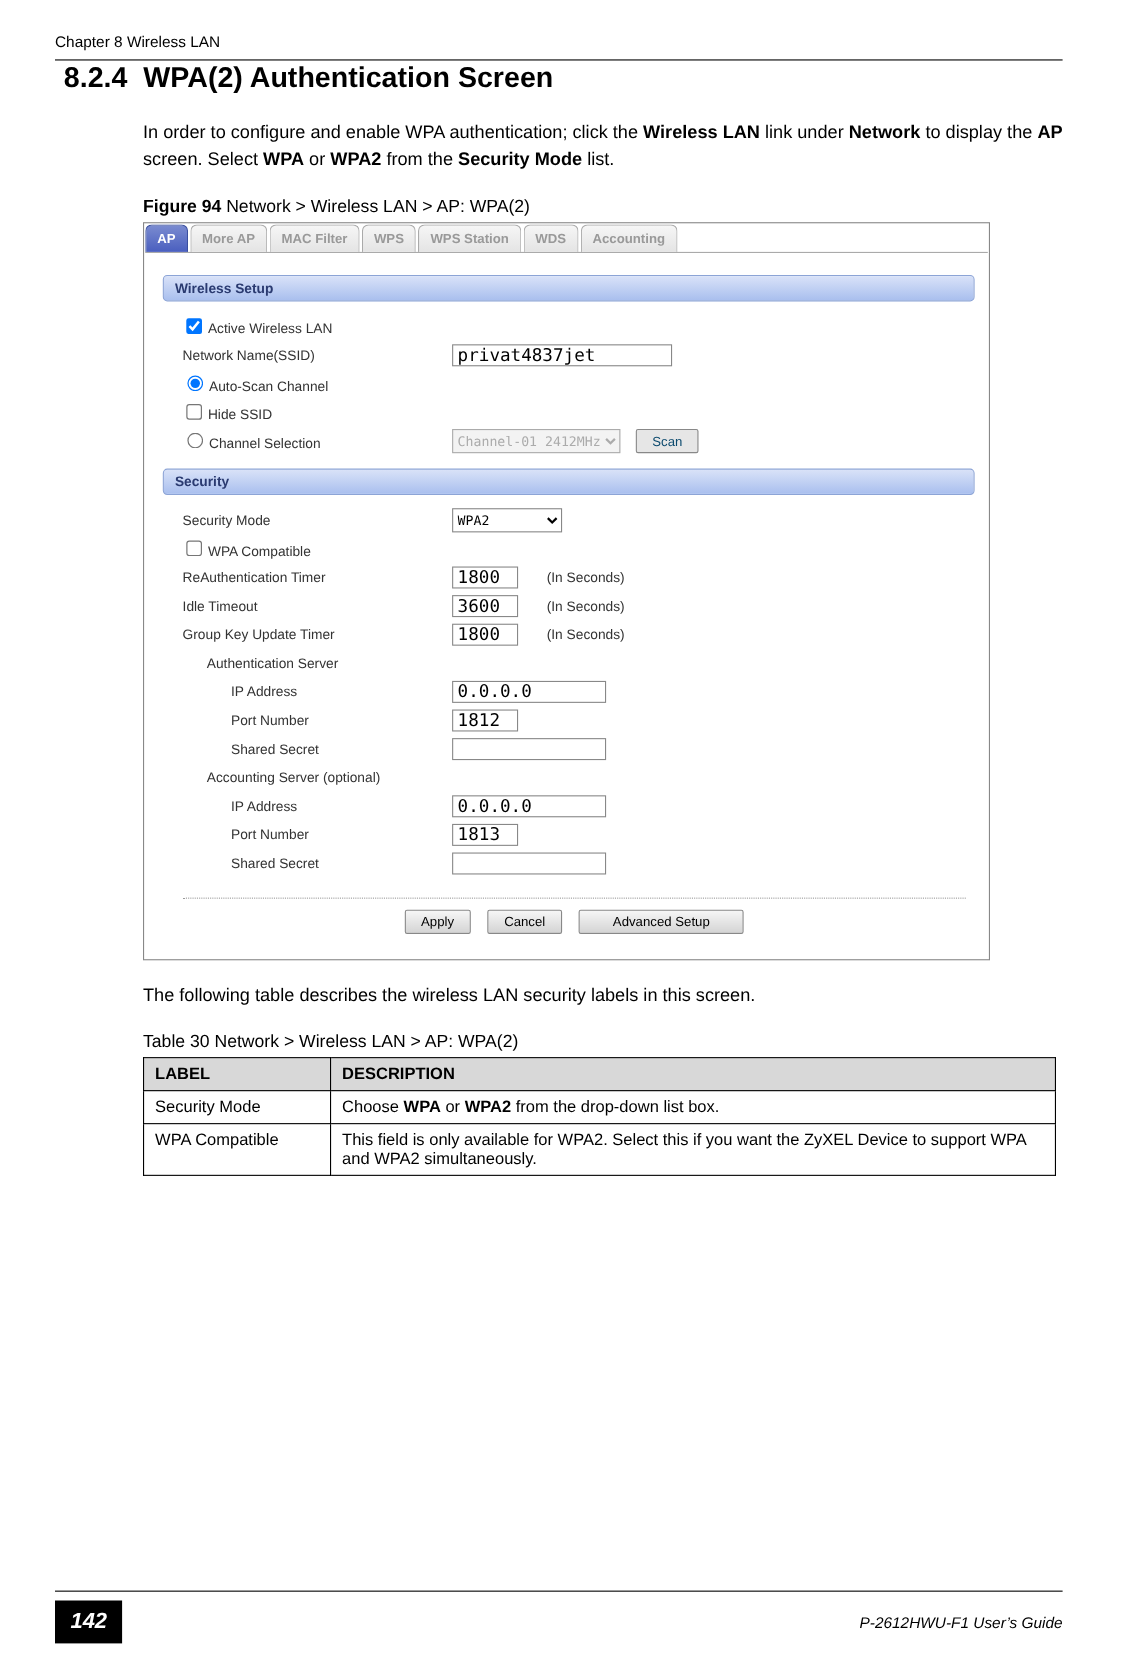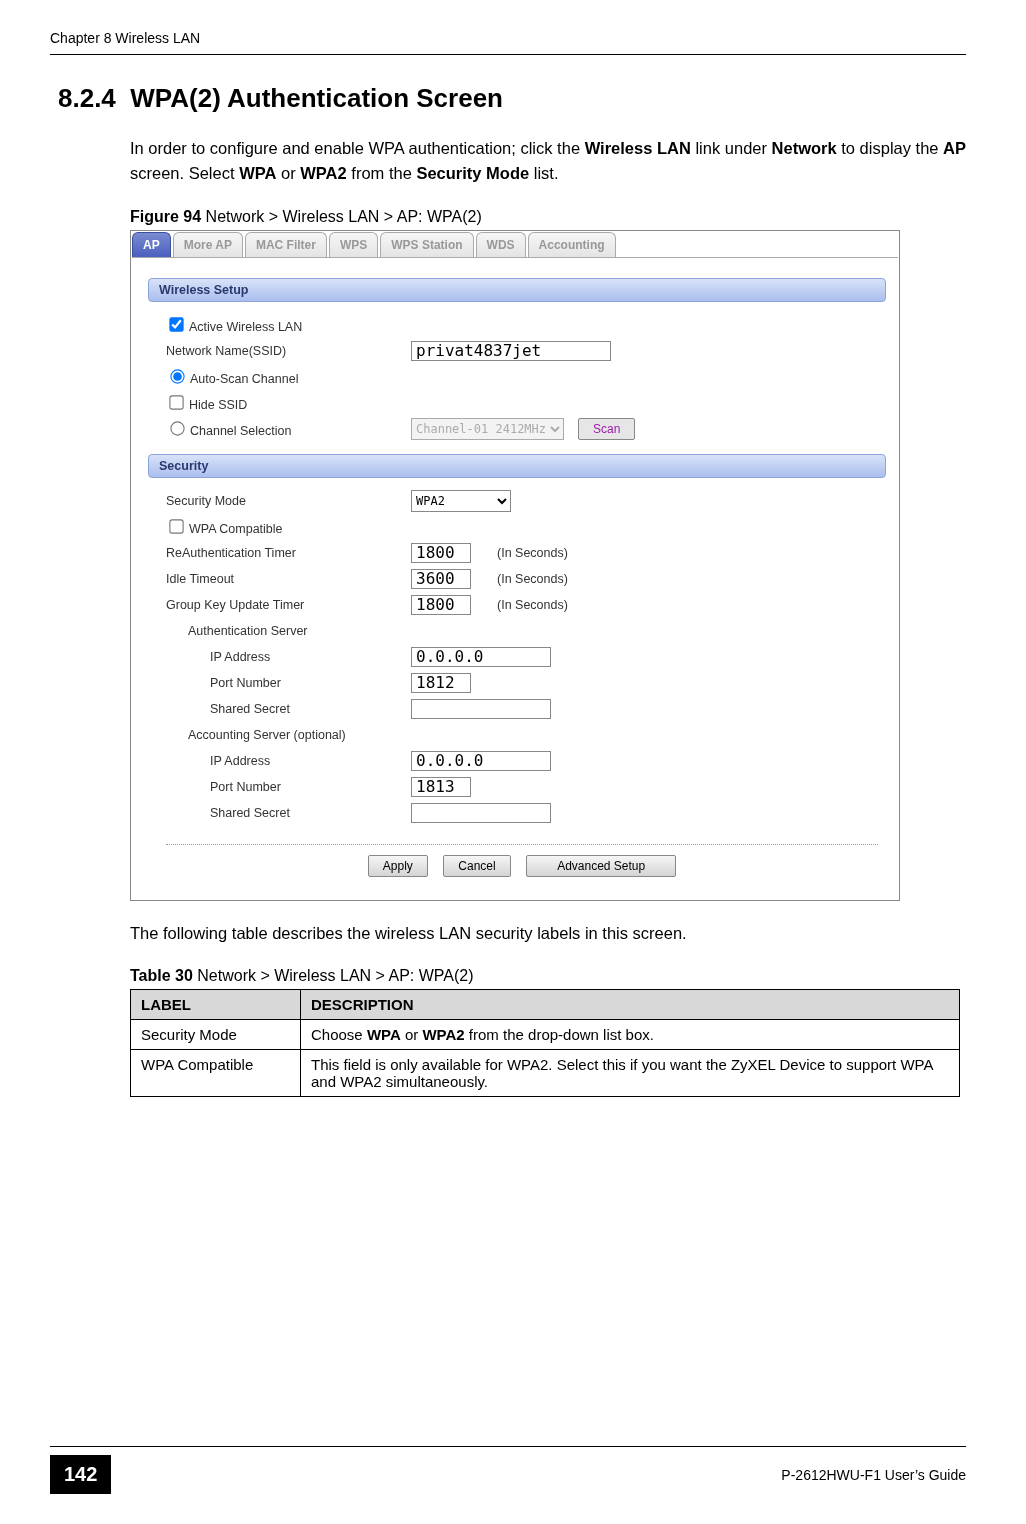--- a/index.html
+++ b/index.html
@@ -12,21 +12,20 @@
   }
   .page {
     padding: 30px 60px 40px 50px;
     position: relative;
     min-height: 1524px;
   }
   .running-head {
     font-size: 14px;
     border-bottom: 1.5px solid #000;
     padding-bottom: 8px;
-    margin-bottom: 28px;
   }
   .section-num {
     font-size: 26px;
     font-weight: bold;
     margin-left: 8px;
     margin-bottom: 22px;
   }
   .body-para {
     font-size: 16.5px;
     line-height: 1.5;
@@ -117,35 +116,35 @@
   .hint { margin-left: 26px; color: #333; }
   .btn {
     font-size: 12px;
     padding: 3px 14px;
     background: linear-gradient(#f6f6f6,#d4d4d4);
     border: 1px solid #888;
     border-radius: 2px;
     cursor: pointer;
     margin: 0 6px;
   }
-  .btn.disabled { color: #a21caf; background: #e6e6e6; cursor: default; }
+  .btn.disabled { color: #0c4a6e; background: #e6e6e6; cursor: default; }
   .btn-row {
     border-top: 1px dotted #999;
     margin-top: 18px;
     padding-top: 10px;
     text-align: center;
   }
   
   .tbl-label {
     font-size: 16px;
     margin-left: 80px;
     margin-top: 10px;
     margin-bottom: 4px;
   }
-  .tbl-label .tb-b { font-weight: bold; }
+  .tbl-label .tb-b { font-weight: normal; }
   table.desc {
     margin-left: 80px;
     width: 830px;
     border-collapse: collapse;
     font-size: 15px;
   }
   table.desc th, table.desc td {
     border: 1px solid #000;
     padding: 6px 10px;
     text-align: left;
@@ -159,20 +158,21 @@
   
   .footer {
     position: absolute;
     bottom: 30px;
     left: 50px;
     right: 60px;
     border-top: 1.5px solid #000;
     padding-top: 8px;
     display: flex;
     align-items: center;
+    font-style: italic;
   }
   .page-box {
     background: #000;
     color: #fff;
     font-weight: bold;
     font-size: 20px;
     padding: 8px 14px;
     margin-right: auto;
   }
   .guide-name {

